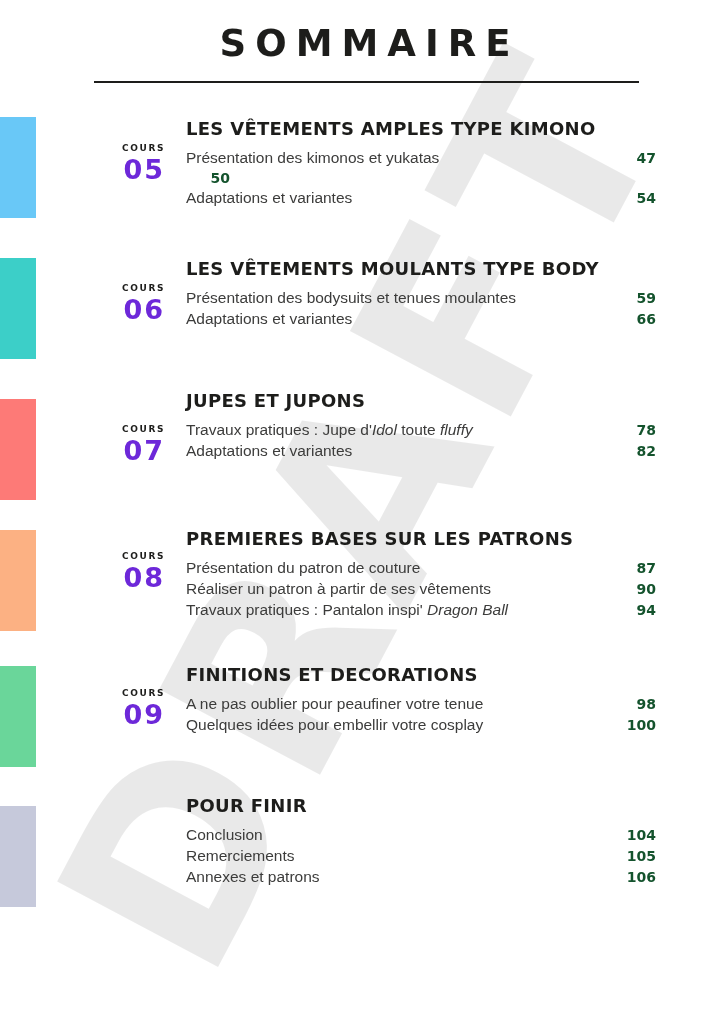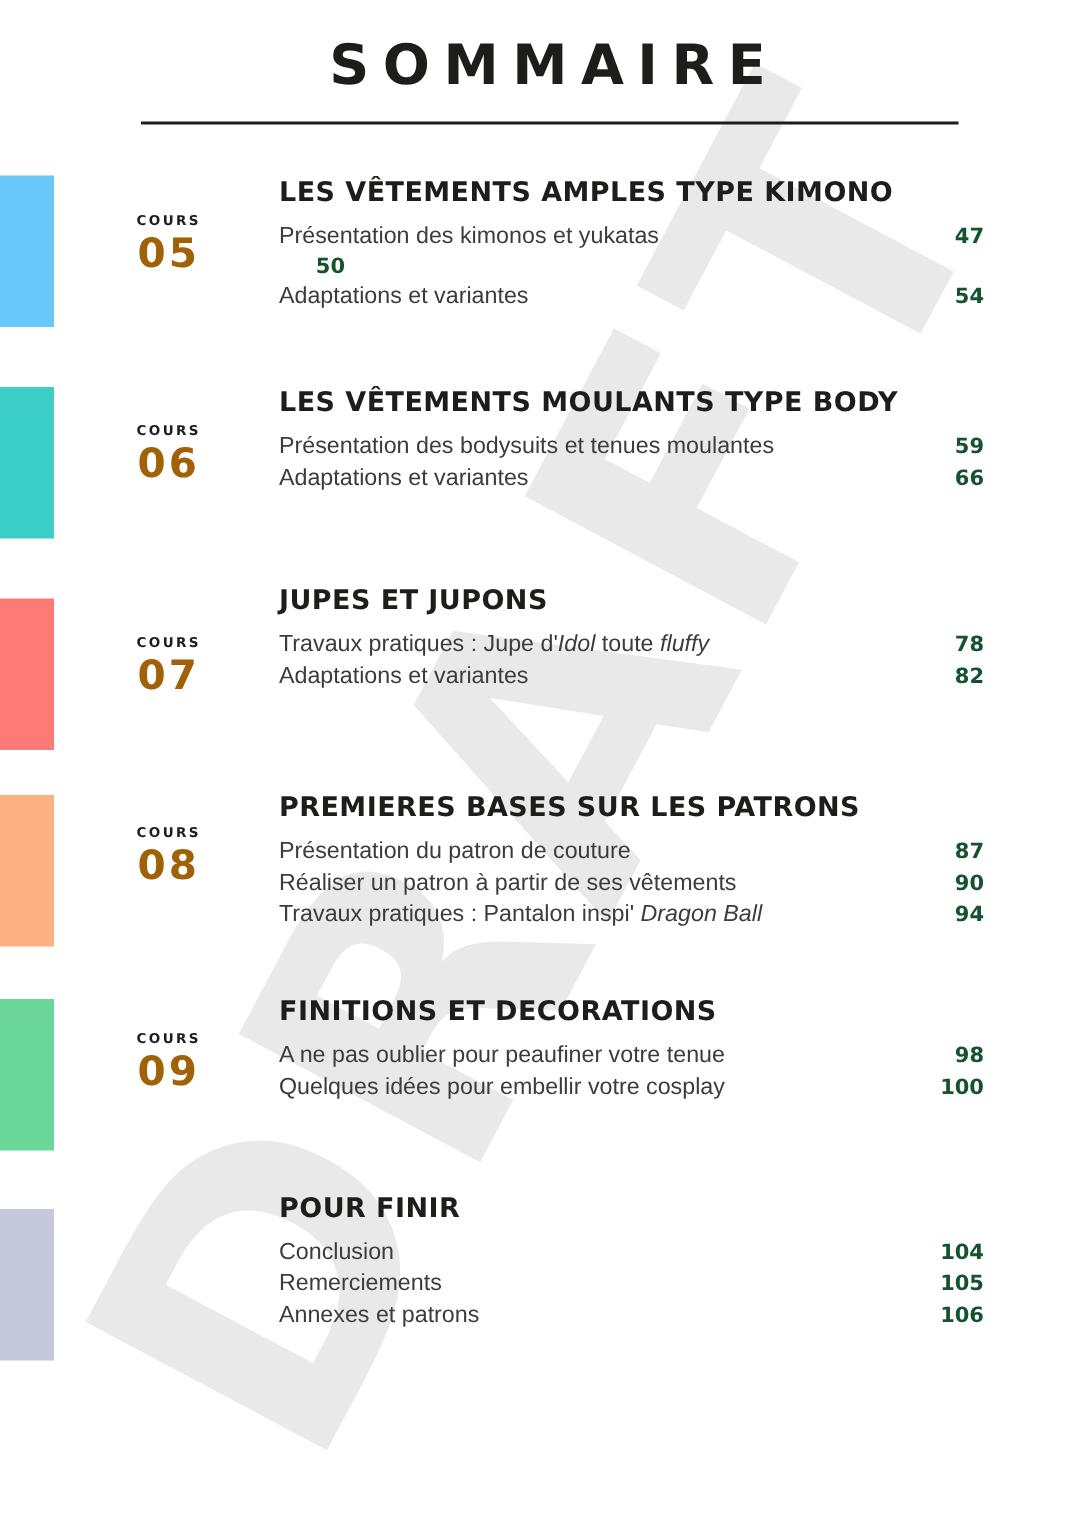--- a/index.html
+++ b/index.html
@@ -84,36 +84,36 @@
   }
   .course {
     position: absolute;
     left: 0;
     width: 724px;
   }
   .course-num {
     position: absolute;
     left: 60px;
     width: 105px;
-    text-align: center;
+    text-align: right;
   }
   .course-num .cours-label {
     font-family: "DejaVu Sans", sans-serif;
     font-weight: 700;
     font-size: 9px;
     letter-spacing: 1.6px;
     color: #1d1d1b;
     display: block;
   }
   .course-num .cours-number {
     font-family: "DejaVu Sans", sans-serif;
     font-weight: 700;
     font-size: 27px;
     letter-spacing: 2px;
-    color: #a16207;
+    color: #6d28d9;
     display: block;
     margin-top: 1px;
   }
   .course-body {
     position: absolute;
     left: 186px;
     width: 470px;
   }
   .course-heading {
     font-family: "DejaVu Sans", sans-serif;

